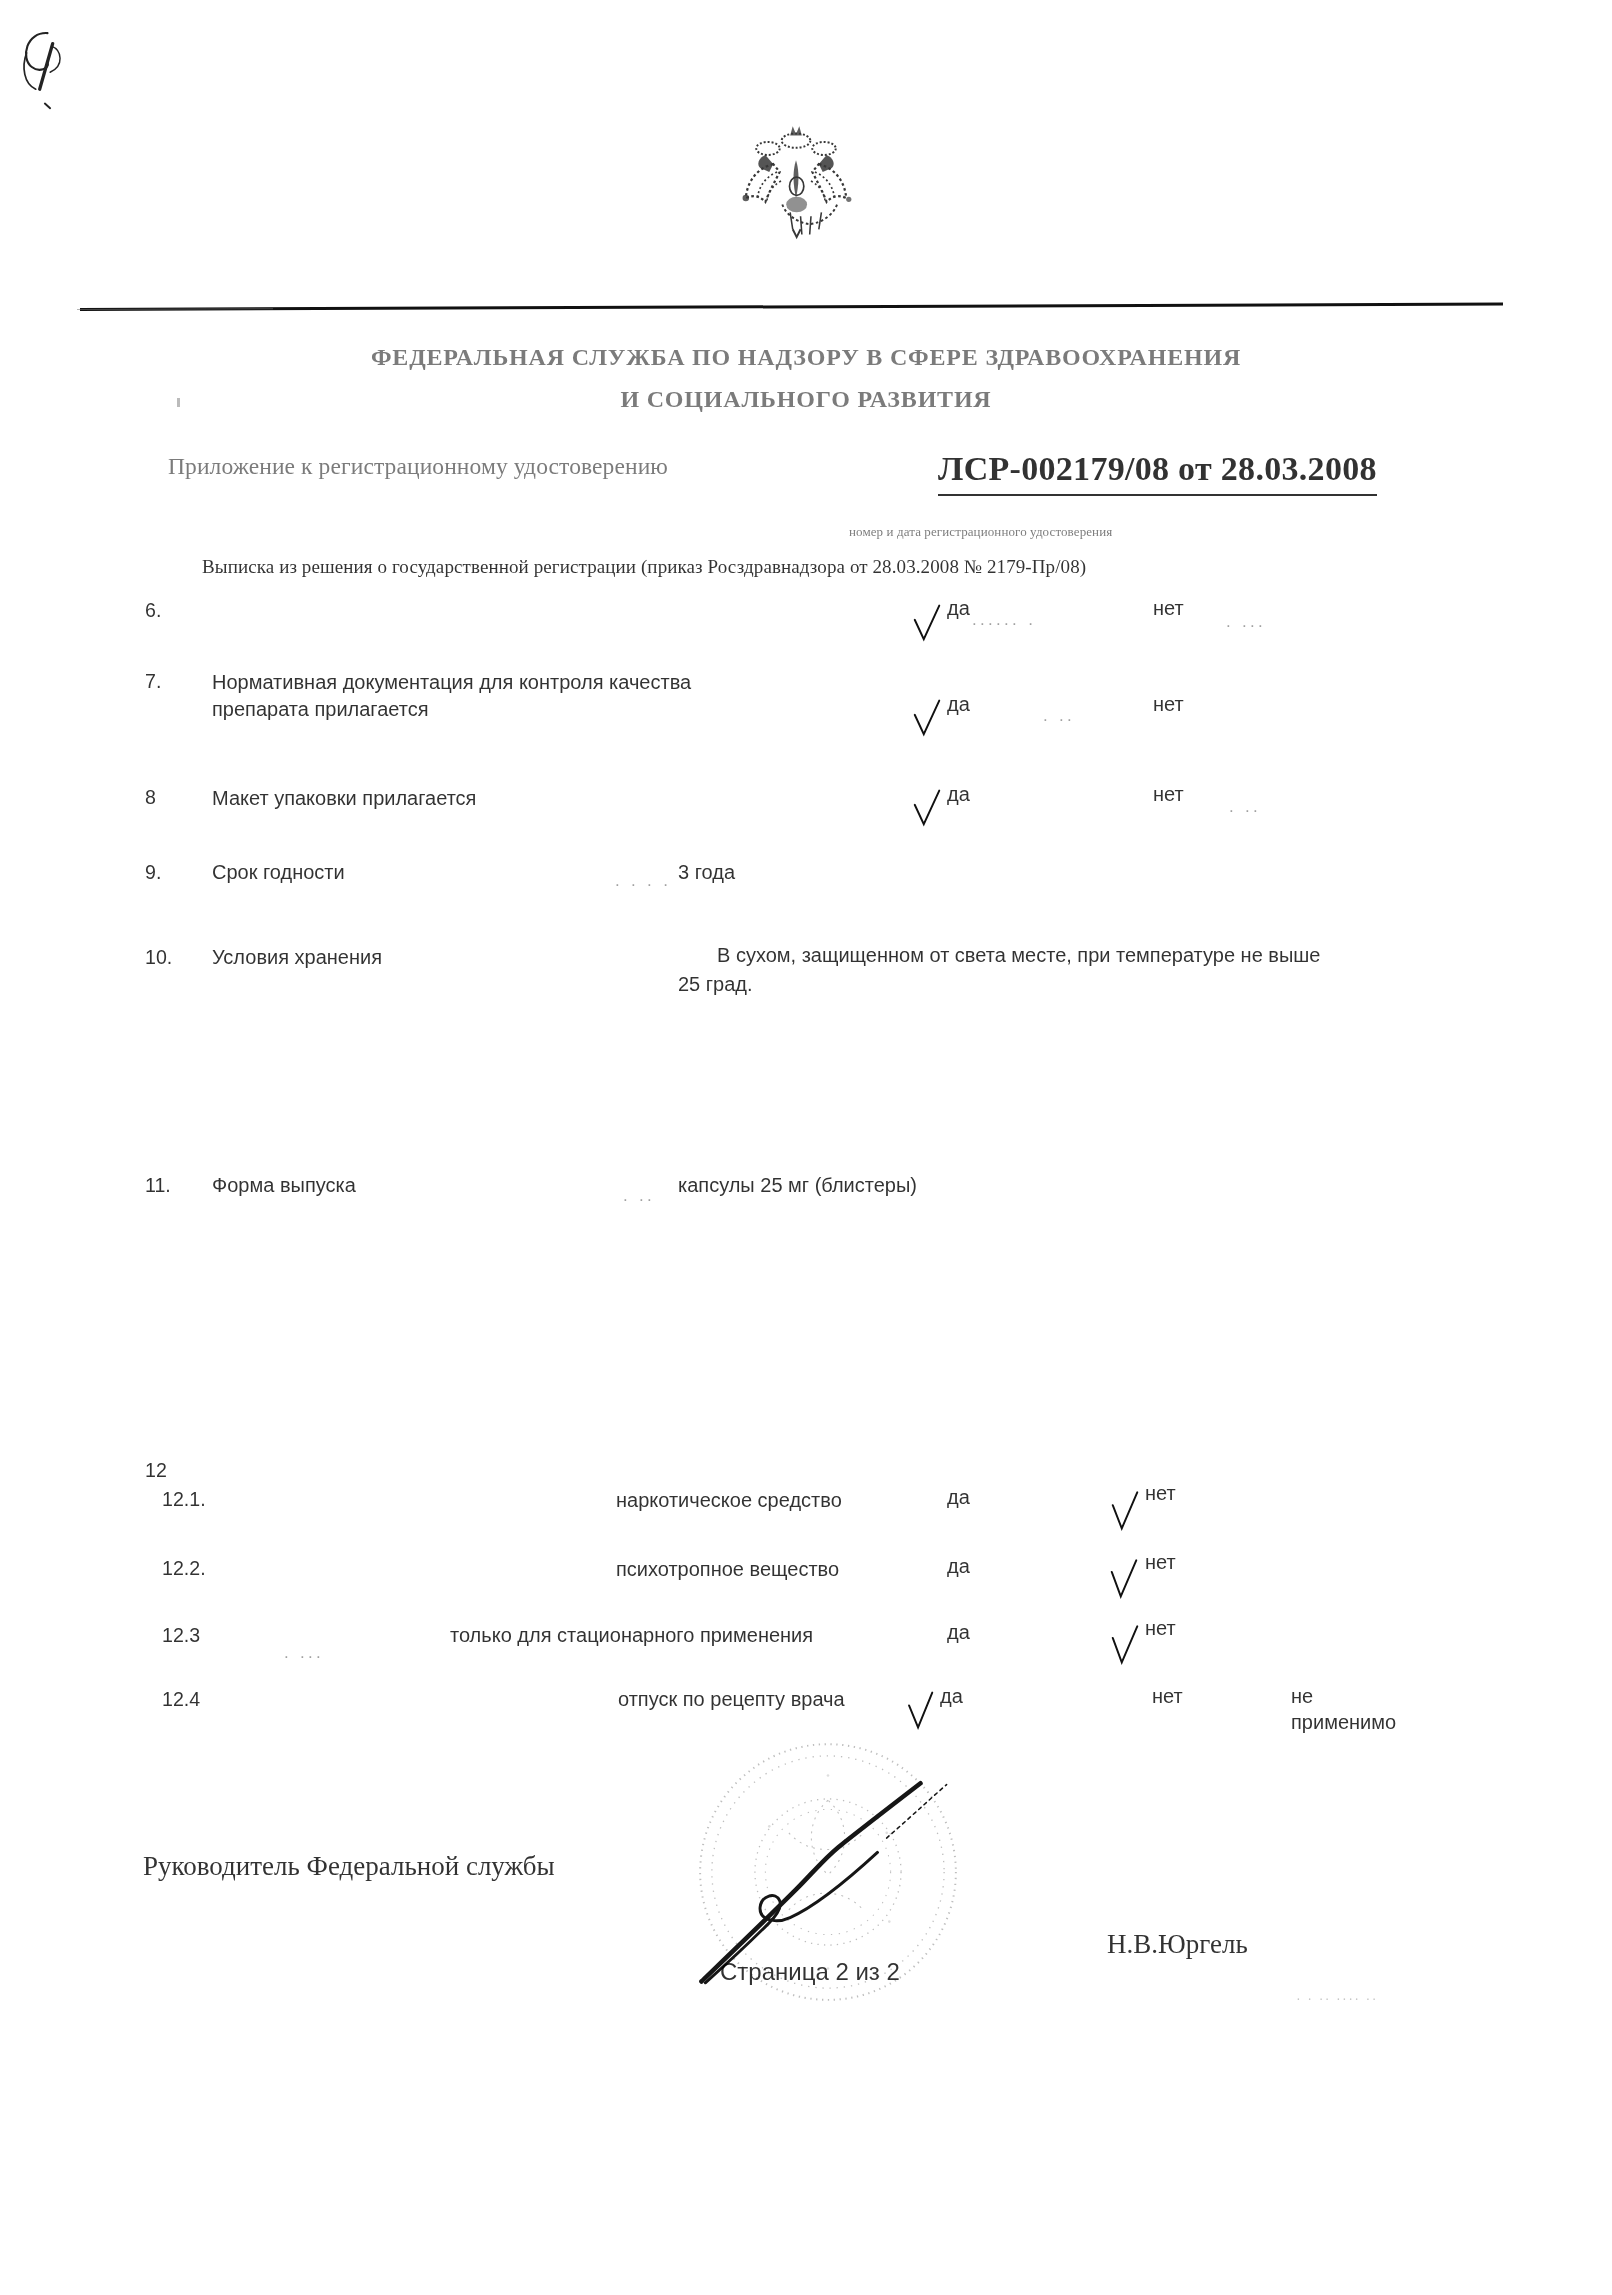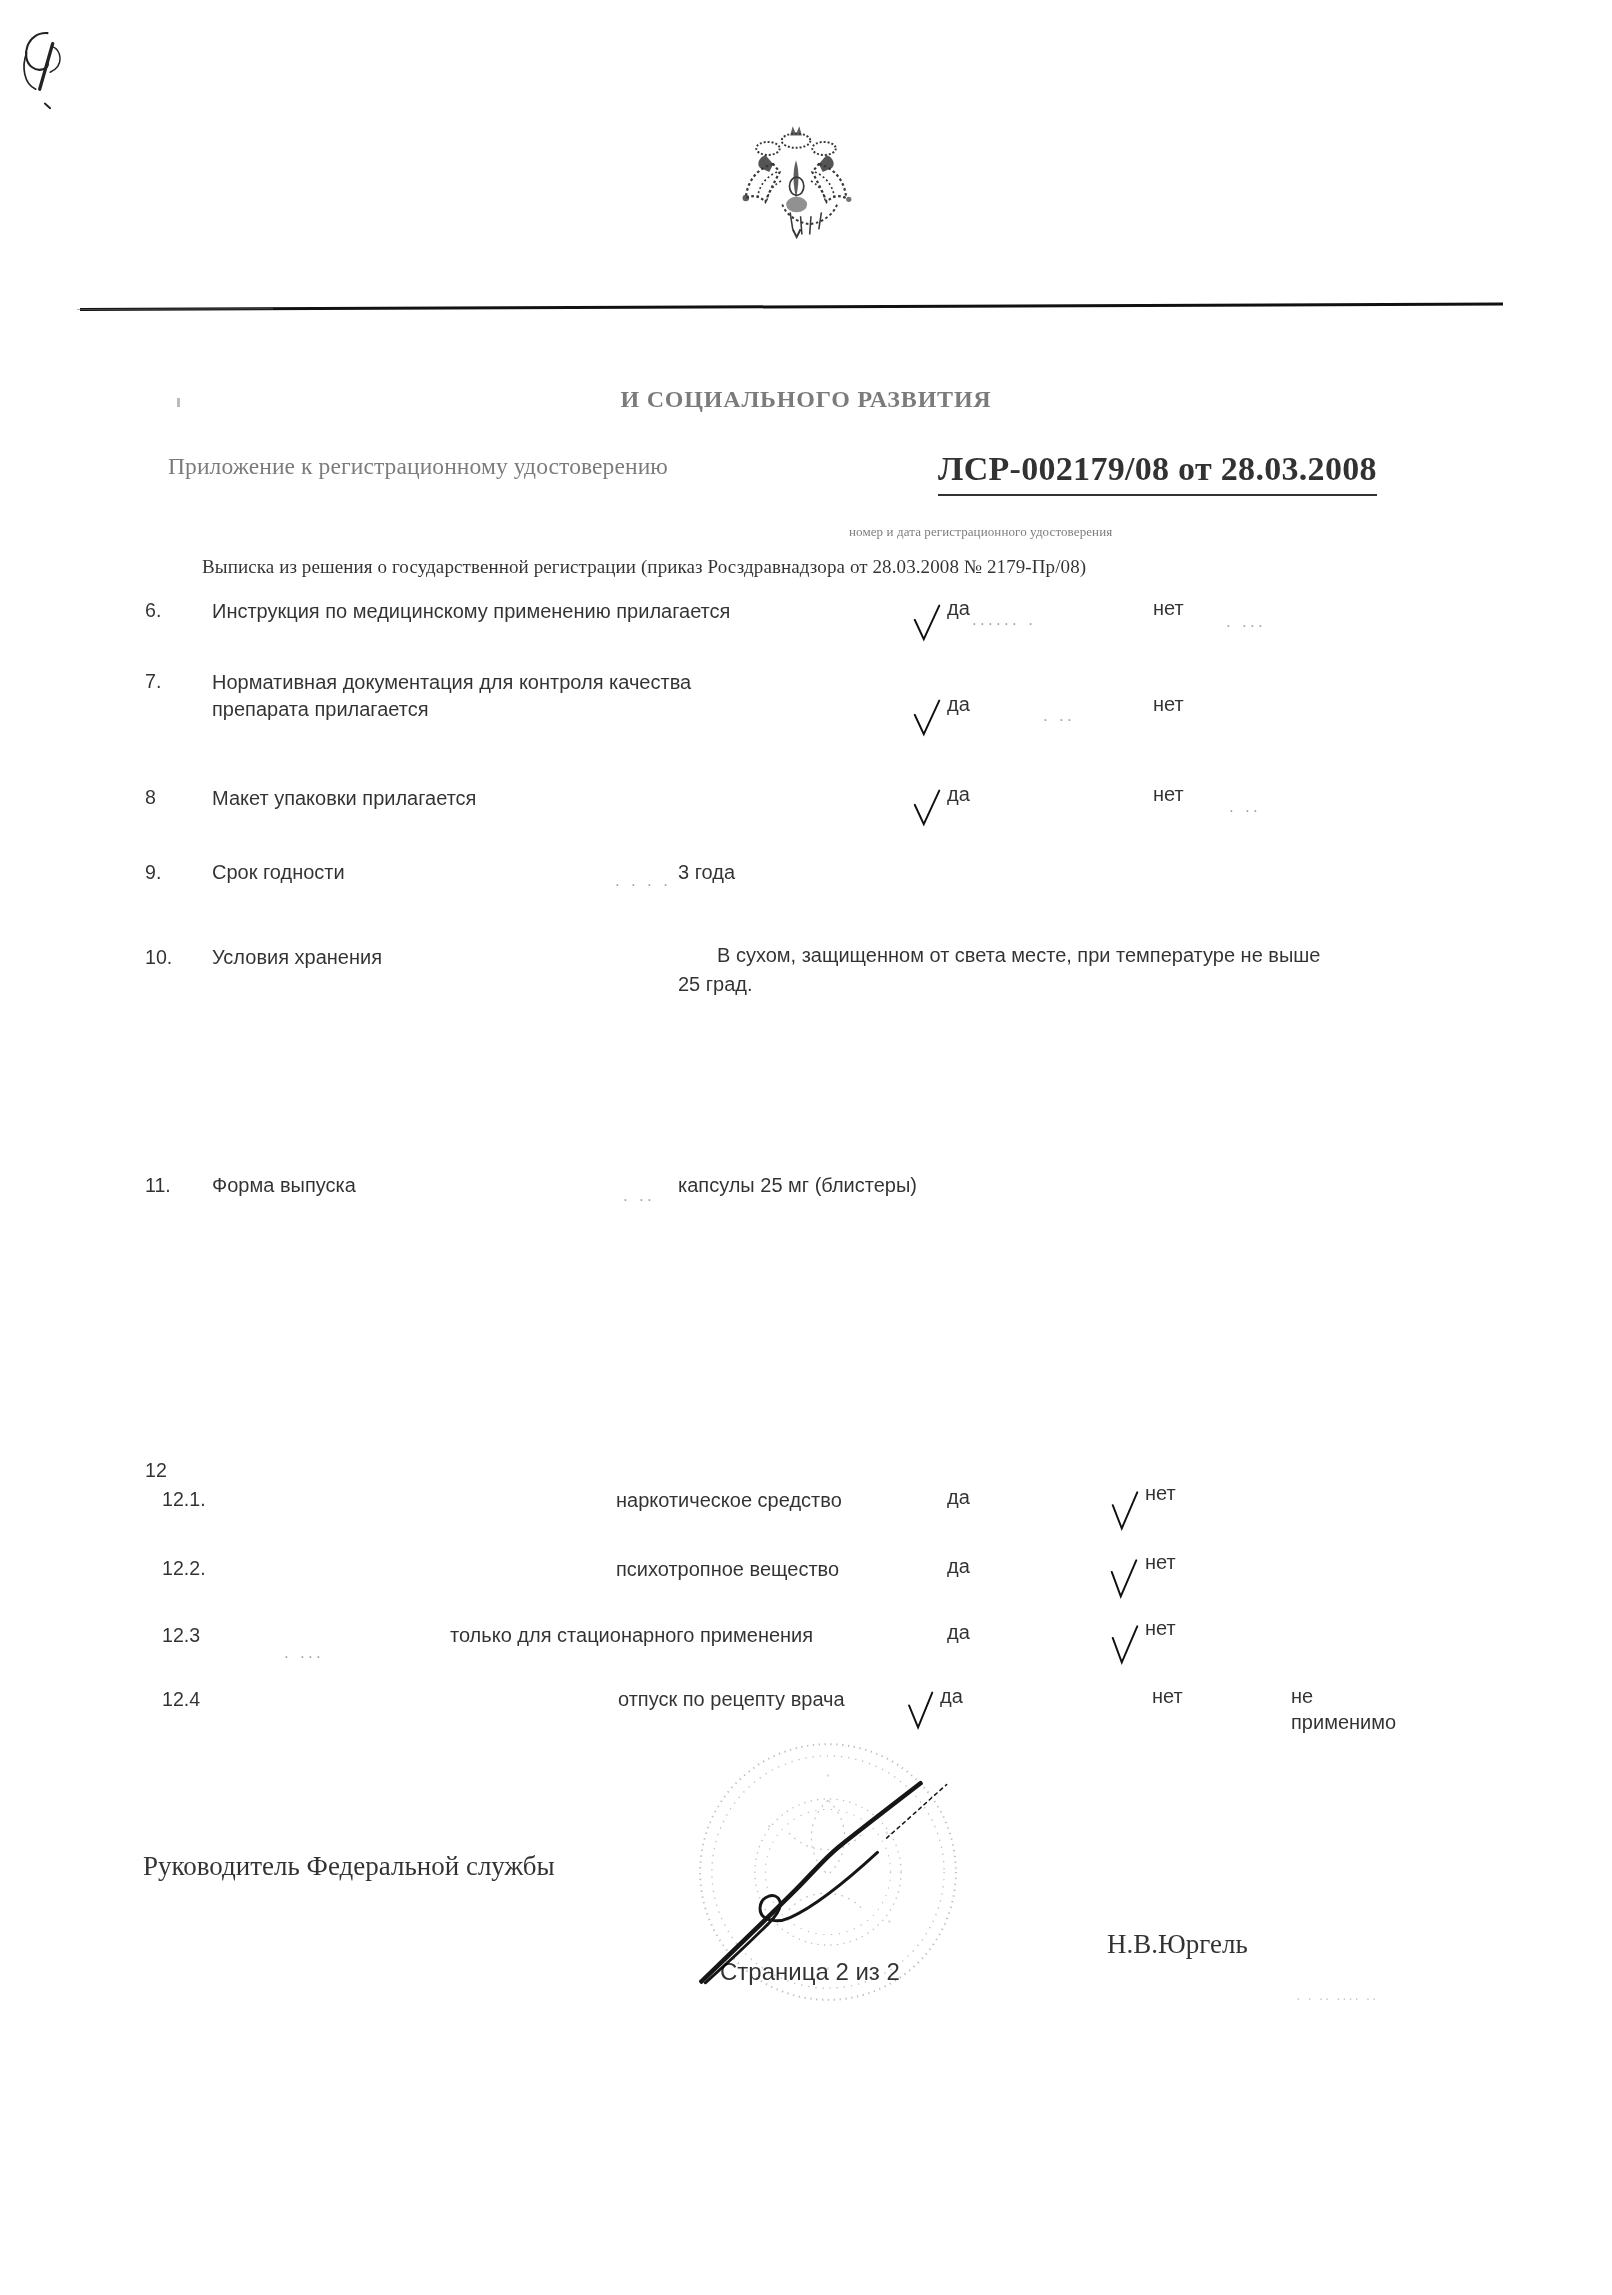--- a/index.html
+++ b/index.html
@@ -227,34 +227,34 @@
       <ellipse cx="156" cy="100" rx="11" ry="14" fill="none" stroke="#1c1c1c" stroke-width="2.6"></ellipse>
 
       <circle cx="78" cy="118" r="5" opacity=".8"></circle>
       <circle cx="236" cy="120" r="4" opacity=".7"></circle>
       <path d="M150 166 l6 12 l6-12" fill="none" stroke="#1c1c1c" stroke-width="3"></path>
     </g>
   </svg>
 
   <div class="abs hrule"></div>
 
+  <div class="abs serif org-line1 vfaded">ФЕДЕРАЛЬНАЯ СЛУЖБА ПО НАДЗОРУ В СФЕРЕ ЗДРАВООХРАНЕНИЯ</div>
   <div class="abs serif org-line2 vfaded">И СОЦИАЛЬНОГО РАЗВИТИЯ</div>
 
   <div class="abs margin-fleck"></div>
 
   <div class="abs serif annex-label vfaded">Приложение к регистрационному удостоверению</div>
 
   <div class="abs serif reg-number faded">ЛСР-002179/08 от 28.03.2008</div>
 
   <div class="abs serif reg-caption vfaded">номер и дата регистрационного удостоверения</div>
 
   <div class="abs serif extract-line faded">Выписка из решения о государственной регистрации (приказ Росздравнадзора от 28.03.2008 № 2179-Пр/08)</div>
 
   <div class="abs row-num faded" style="left:145px; top:599px;">6.</div>
-  <div class="abs row-text faded" style="left:212px; top:597px;">Инструкция по медицинскому применению прилагается</div>
   <svg class="abs tick" style="left:912px; top:603px;" viewBox="0 0 46 62">
     <path d="M4 26 L18 56 L42 4" fill="none" stroke="#111" stroke-width="3" stroke-linecap="round"></path>
   </svg>
   <div class="abs opt faded" style="left:947px; top:597px;">да</div>
   <div class="abs dots" style="left:972px; top:610px;">......  .</div>
   <div class="abs opt faded" style="left:1153px; top:597px;">нет</div>
   <div class="abs dots" style="left:1226px; top:612px;">.  ...</div>
 
   <div class="abs row-num faded" style="left:145px; top:670px;">7.</div>
   <div class="abs row-text faded" style="left:212px; top:668px;">Нормативная документация для контроля качества</div>

